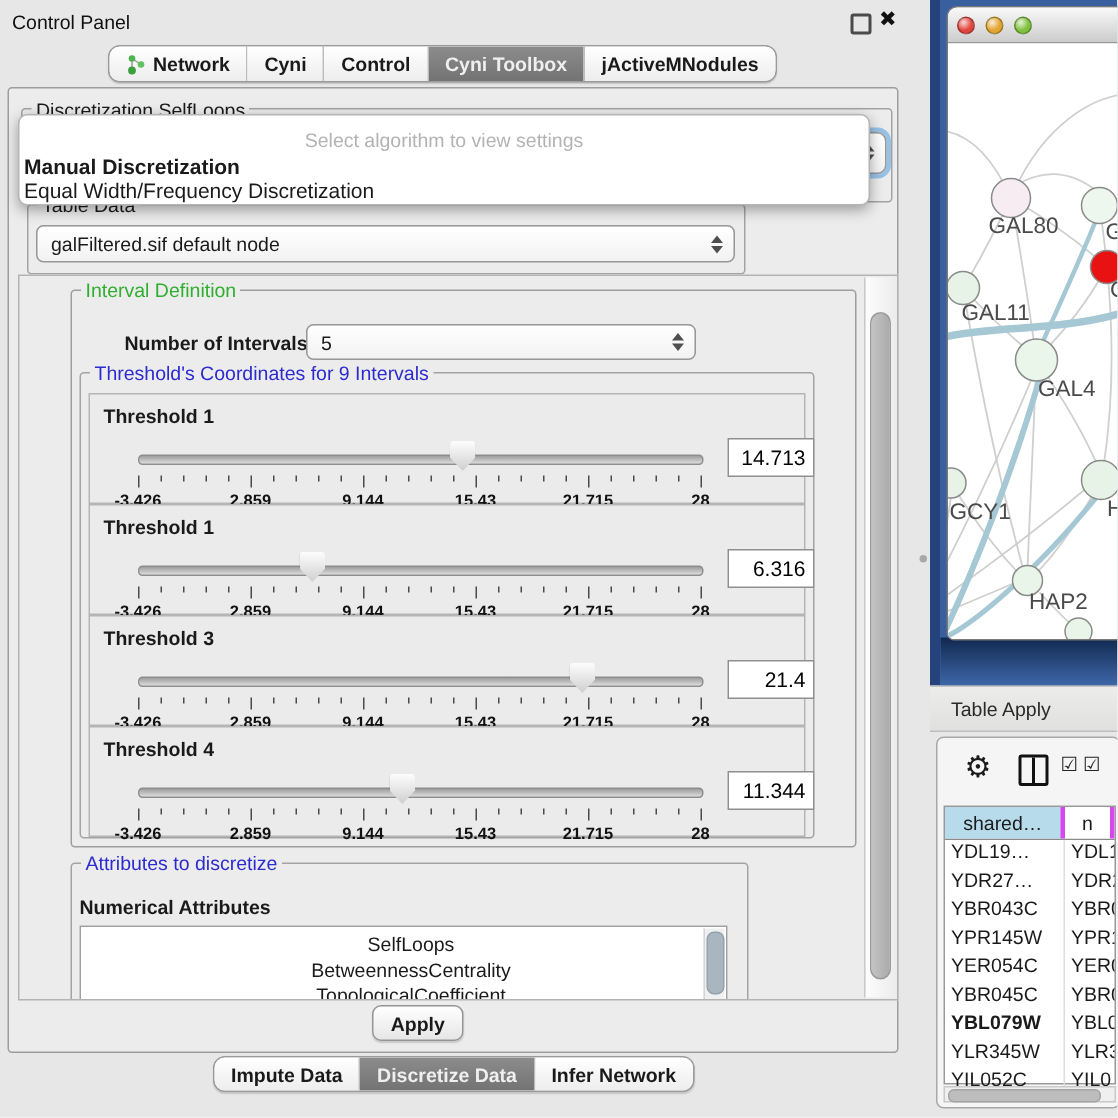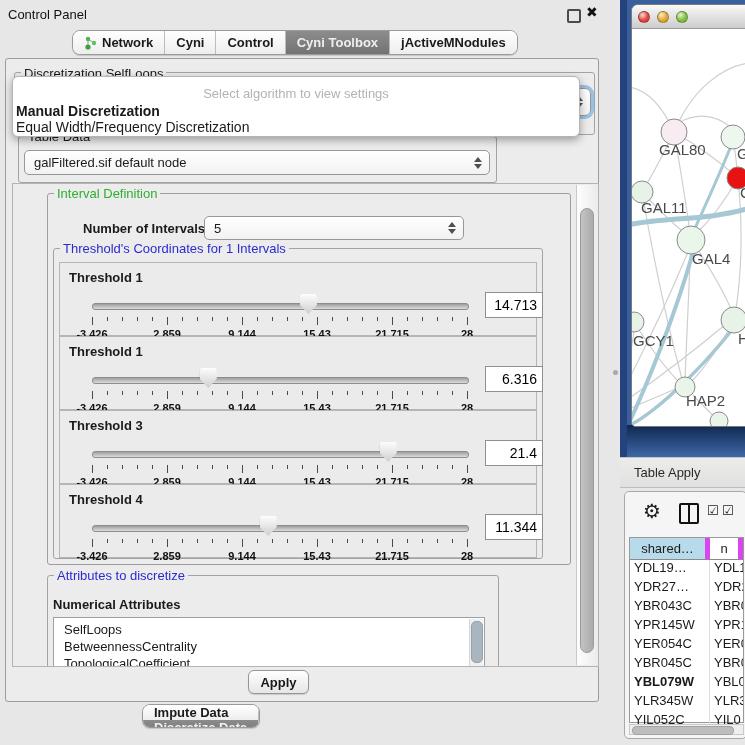--- a/index.html
+++ b/index.html
@@ -87,21 +87,21 @@
   .tp-bar{left:620px;top:457px;width:125px;height:31px;background:linear-gradient(#ececea,#e0e0de);
           border-top:1px solid #c4c4c4;border-bottom:1px solid #bdbdbd;display:flex;align-items:center;padding-left:14px;
           font-size:13px;color:#2a2a2a;box-sizing:border-box;}
   .tp-container{left:624px;top:491px;width:121px;height:246px;background:#f5f5f5;border:1px solid #a8a8a8;border-radius:5px;overflow:hidden;}
   .gear{position:absolute;left:18px;top:7px;font-size:20px;color:#1c1c1c;font-family:"DejaVu Sans",sans-serif;}
   .colicon{position:absolute;left:54px;top:11px;width:16px;height:17px;border:2px solid #111;border-radius:2px;}
   .colicon::after{content:"";position:absolute;left:50%;top:0;bottom:0;width:2px;background:#111;transform:translateX(-50%);}
   .chk{position:absolute;top:11px;font-size:13px;color:#222;font-family:"DejaVu Sans",sans-serif;}
   .tp-table{position:absolute;left:4px;top:45px;width:115px;height:186px;background:#fff;border:1px solid #999;box-sizing:border-box;}
   .tp-header{display:flex;height:21px;border-bottom:1px solid #8a8a8a;}
-  .tp-hcell{font-size:13px;display:flex;align-items:center;justify-content:center;border-right:5px solid #d946ef;box-sizing:border-box;background:#fff;}
+  .tp-hcell{font-size:13px;display:flex;align-items:center;justify-content:center;border-right:3px solid #d946ef;box-sizing:border-box;background:#fff;}
   .tp-hcell.hl{background:#b8dbeb;}
   .tp-row{display:flex;height:19px;}
   .tp-cell{font-size:13px;padding-left:4px;white-space:nowrap;overflow:hidden;box-sizing:border-box;}
   .hscroll{position:absolute;left:4px;top:232px;width:115px;height:11px;background:#efefef;border:1px solid #c9c9c9;box-sizing:border-box;}
   .hthumb{position:absolute;left:2px;top:1px;width:100px;height:7px;background:#bdbdbd;border-radius:4px;border:1px solid #a3a3a3;}
 </style>
 </head>
 <body>
 
 <div class="stage">
@@ -175,21 +175,21 @@
     <div class="abs" style="left:70px;top:37px;font-size:13px;font-weight:700;">Number of Intervals</div>
     <div class="abs combo" style="left:191px;top:32px;width:260px;height:24px;">
       <span>5</span>
       <span class="stepper">
           <span class="arr-up"></span>
           <span class="arr-dn"></span>
         </span>
     </div>
 
     <div class="gbox" style="left:40px;top:64px;width:488px;height:309px;">
-      <span class="gtitle blue">Threshold's Coordinates for 1 Intervals</span>
+      <span class="gtitle blue">Threshold's Coordinates for 9 Intervals</span>
     </div>
     <div id="thresholdsBody">
         <div class="tpanel" style="top: 78px;">
           <div class="tlabel">Threshold 1</div>
           <div class="slider-area">
             <div class="track"></div>
             <div class="handle" style="left: 215.949px;"></div>
             <div class="tickrow">
               <div class="tick" style="left: 0px; height: 8px;"></div>
               <div class="tick" style="left: 15px; height: 4px;"></div>
@@ -360,39 +360,39 @@
             </div>
           </div>
           <input class="valbox" readonly="" value="11.344" style="">
         </div>
       </div>
 
     <div class="gbox" style="left:34px;top:391px;width:450px;height:120px;">
       <span class="gtitle blue">Attributes to discretize</span>
     </div>
     <div class="abs" style="left:40px;top:413px;font-size:13px;font-weight:700;">Numerical Attributes</div>
-    <div class="listbox" style="left:40px;top:433px;width:430px;height:60px;">
+    <div class="listbox" style="left:40px;top:433px;width:430px;height:60px;text-align:center;">
       <div id="attrItems" style="padding-top:3px;">
           <div class="listitem">SelfLoops</div>
           <div class="listitem">BetweennessCentrality</div>
           <div class="listitem">TopologicalCoefficient</div>
         </div>
       <div class="list-scroll">
           <div class="list-thumb"></div>
         </div>
     </div>
 
     <div class="vscroll">
         <div class="vthumb"></div>
       </div>
   </div>
 
   <div class="abs apply-btn">Apply</div>
 
-  <div class="abs segbar" style="left:142px;top:704px;height:22px;flex-direction:column;" id="bottomTabs">
+  <div class="abs segbar" style="left:142px;top:704px;height:22px;" id="bottomTabs">
       <div class="seg">
         <span>Impute Data</span>
       </div>
       <div class="seg selected">
         <span>Discretize Data</span>
       </div>
       <div class="seg">
         <span>Infer Network</span>
       </div>
     </div>

